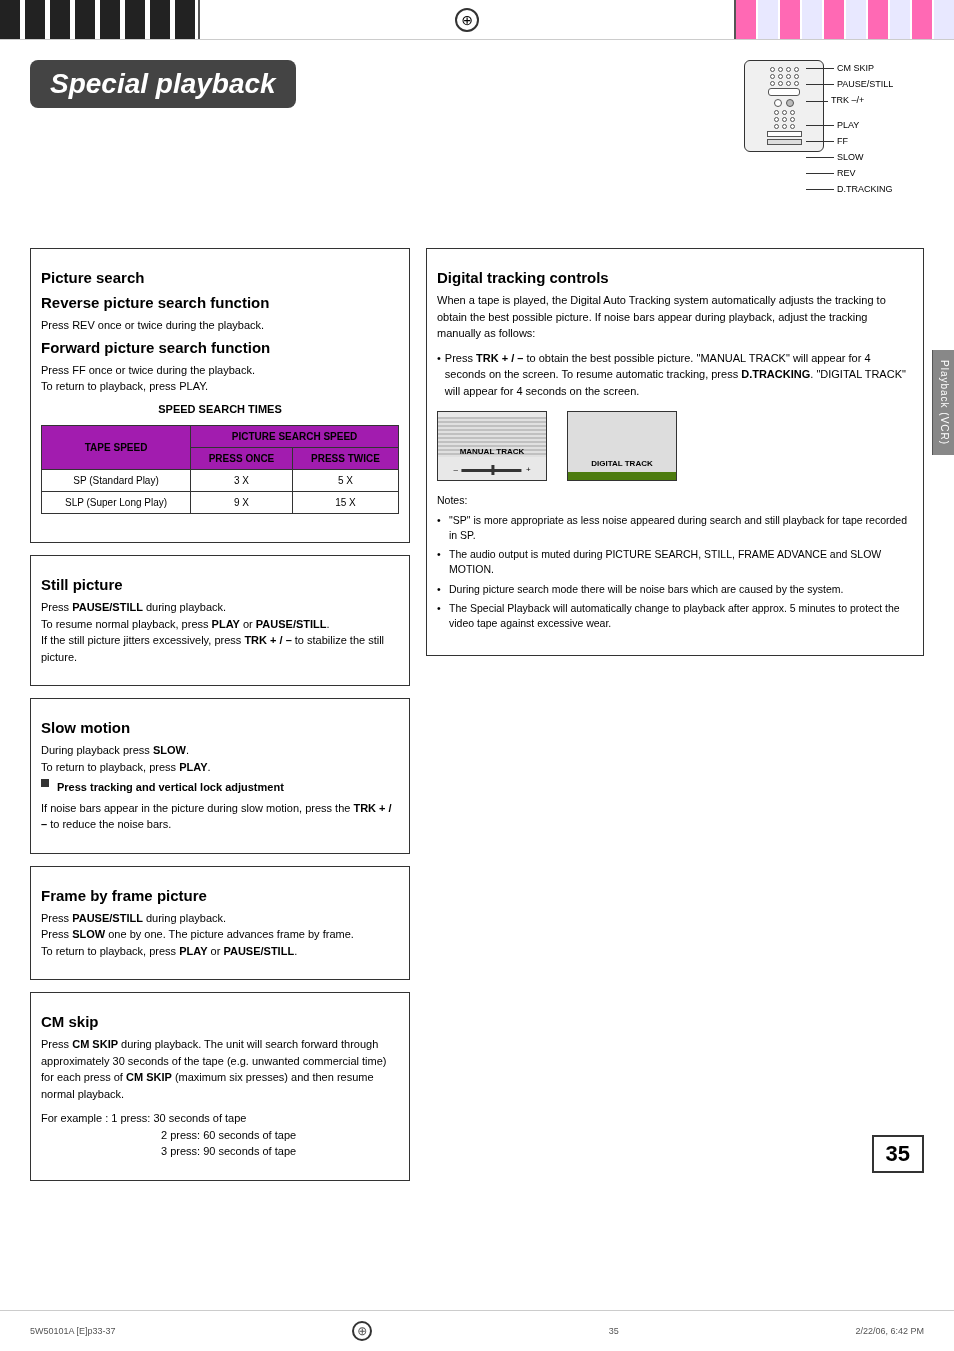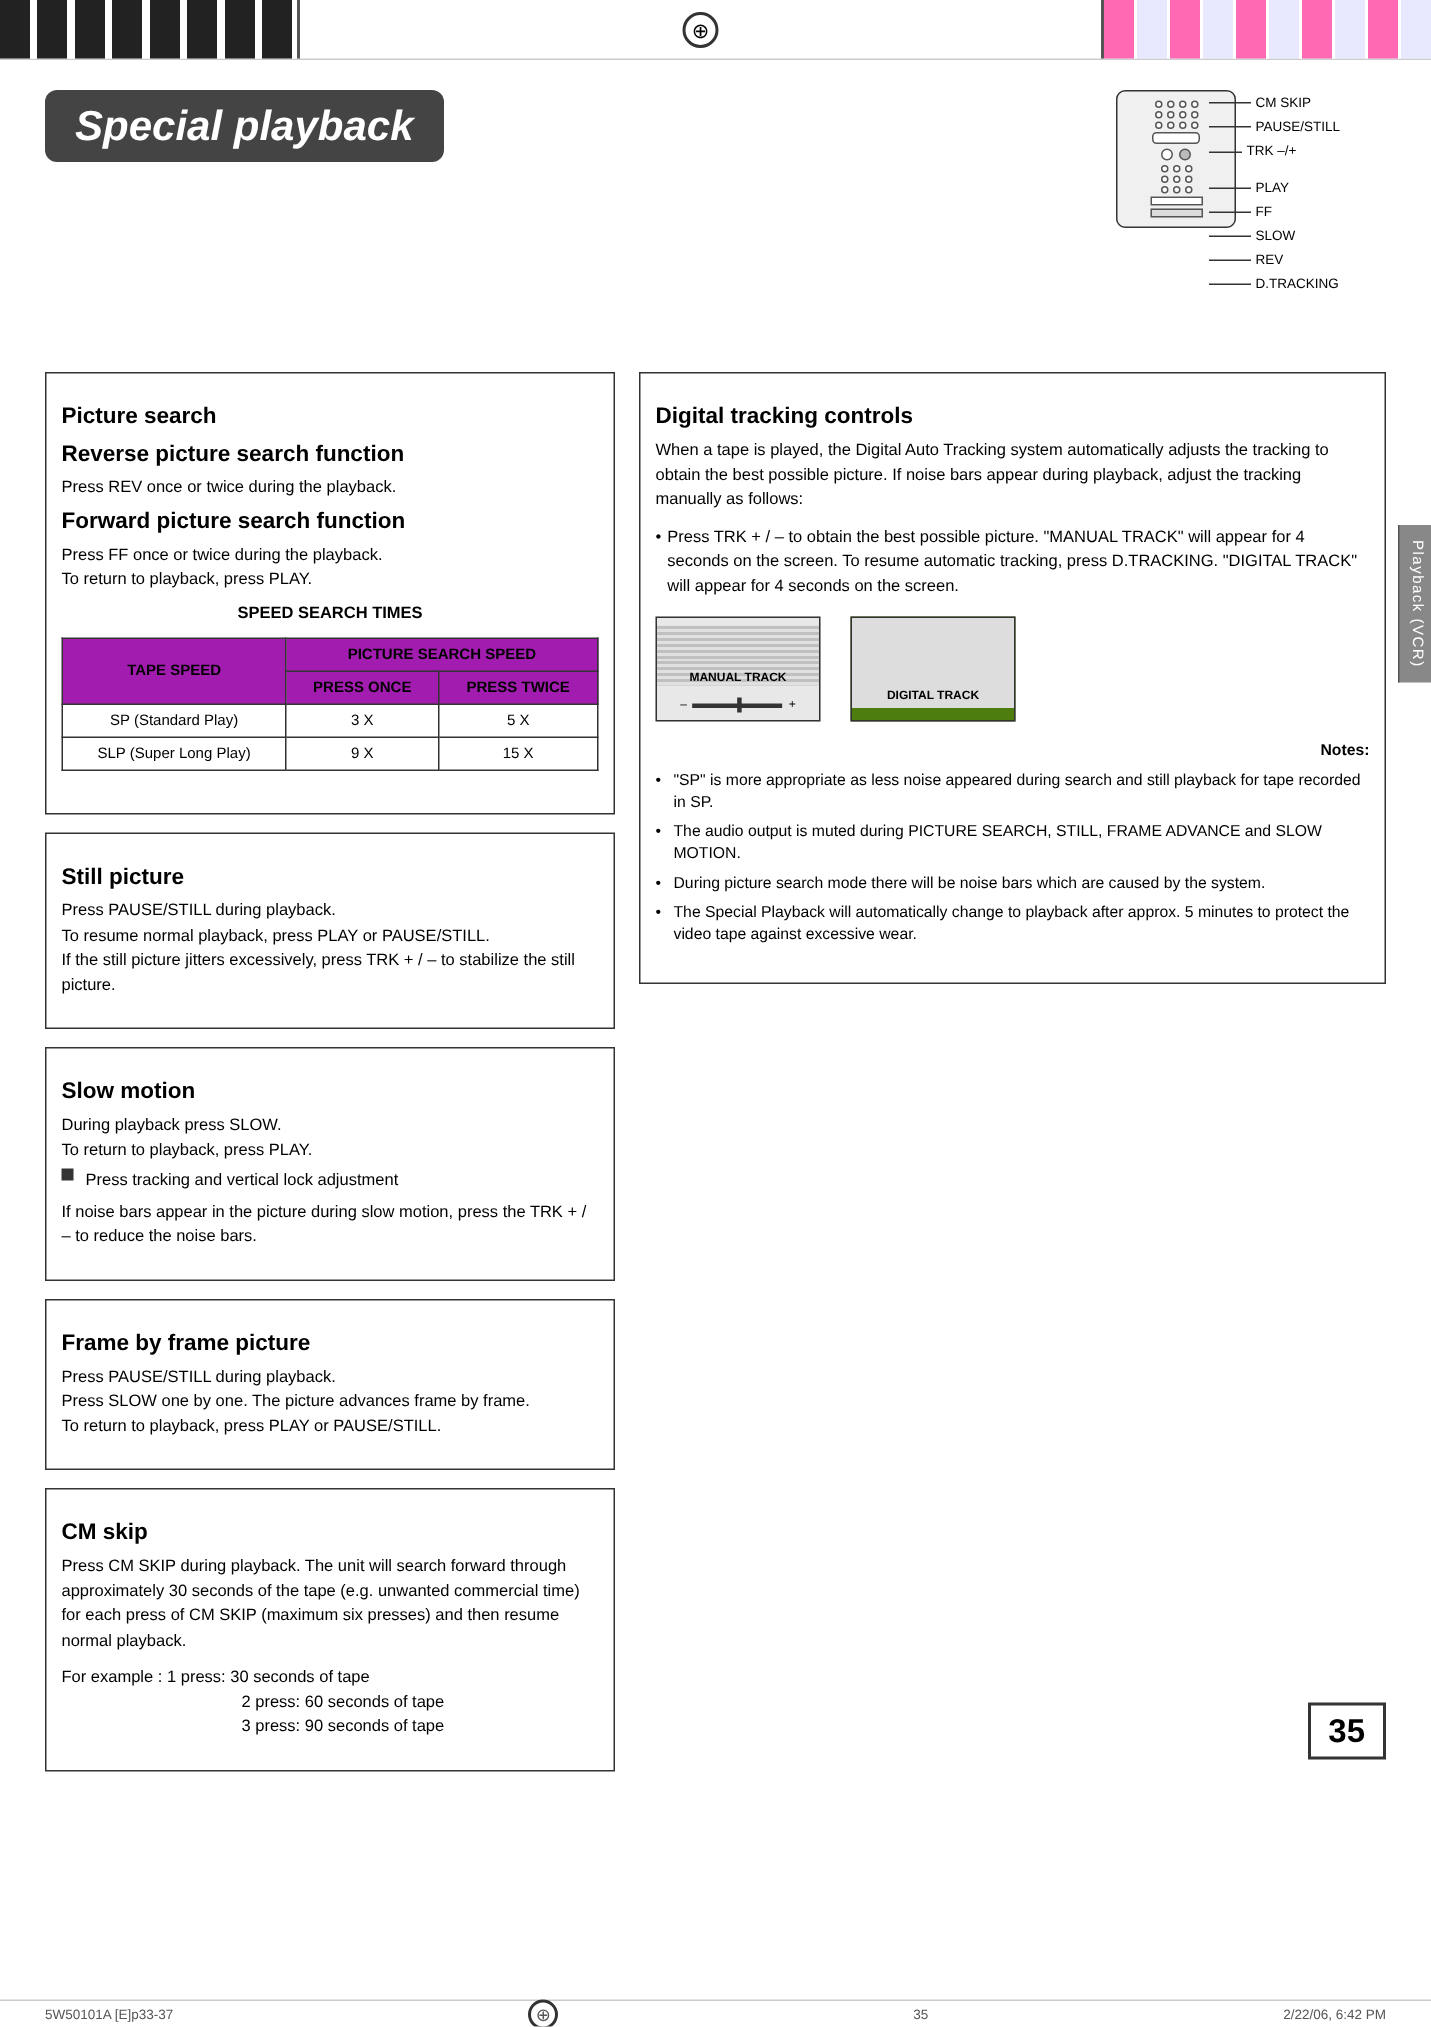--- a/index.html
+++ b/index.html
@@ -215,23 +215,22 @@
       height: 10px;
       background: #333;
     }
 
     
     .notes-section {
       margin-top: 8px;
       font-size: 10.5px;
     }
     .notes-title {
-      font-weight: bold;
+      font-weight: normal;
       margin-bottom: 4px;
-      text-align: right;
     }
     .note-item {
       display: flex;
       gap: 4px;
       margin-bottom: 4px;
       line-height: 1.45;
     }
     .note-bullet {
       min-width: 8px;
     }
@@ -262,42 +261,42 @@
       font-size: 22px;
       font-weight: bold;
     }
 
     
     .bottom-bar {
       position: absolute;
       bottom: 0;
       left: 0;
       right: 0;
-      height: 18px;
+      height: 41px;
       display: flex;
       align-items: center;
       justify-content: space-between;
       padding: 0 30px;
       border-top: 1px solid #ccc;
       font-size: 9px;
       color: #555;
     }
     .bottom-compass {
       width: 20px;
       height: 20px;
       border: 2px solid #333;
       border-radius: 50%;
       display: flex;
       align-items: center;
       justify-content: center;
       font-size: 12px;
     }
 
     
-    .bold { font-weight: normal; }
+    .bold { font-weight: bold; }
 
     
     .sub-heading {
       font-weight: bold;
       font-size: 15px;
       margin: 4px 0 2px;
     }
 
     
     .sq-bullet {

